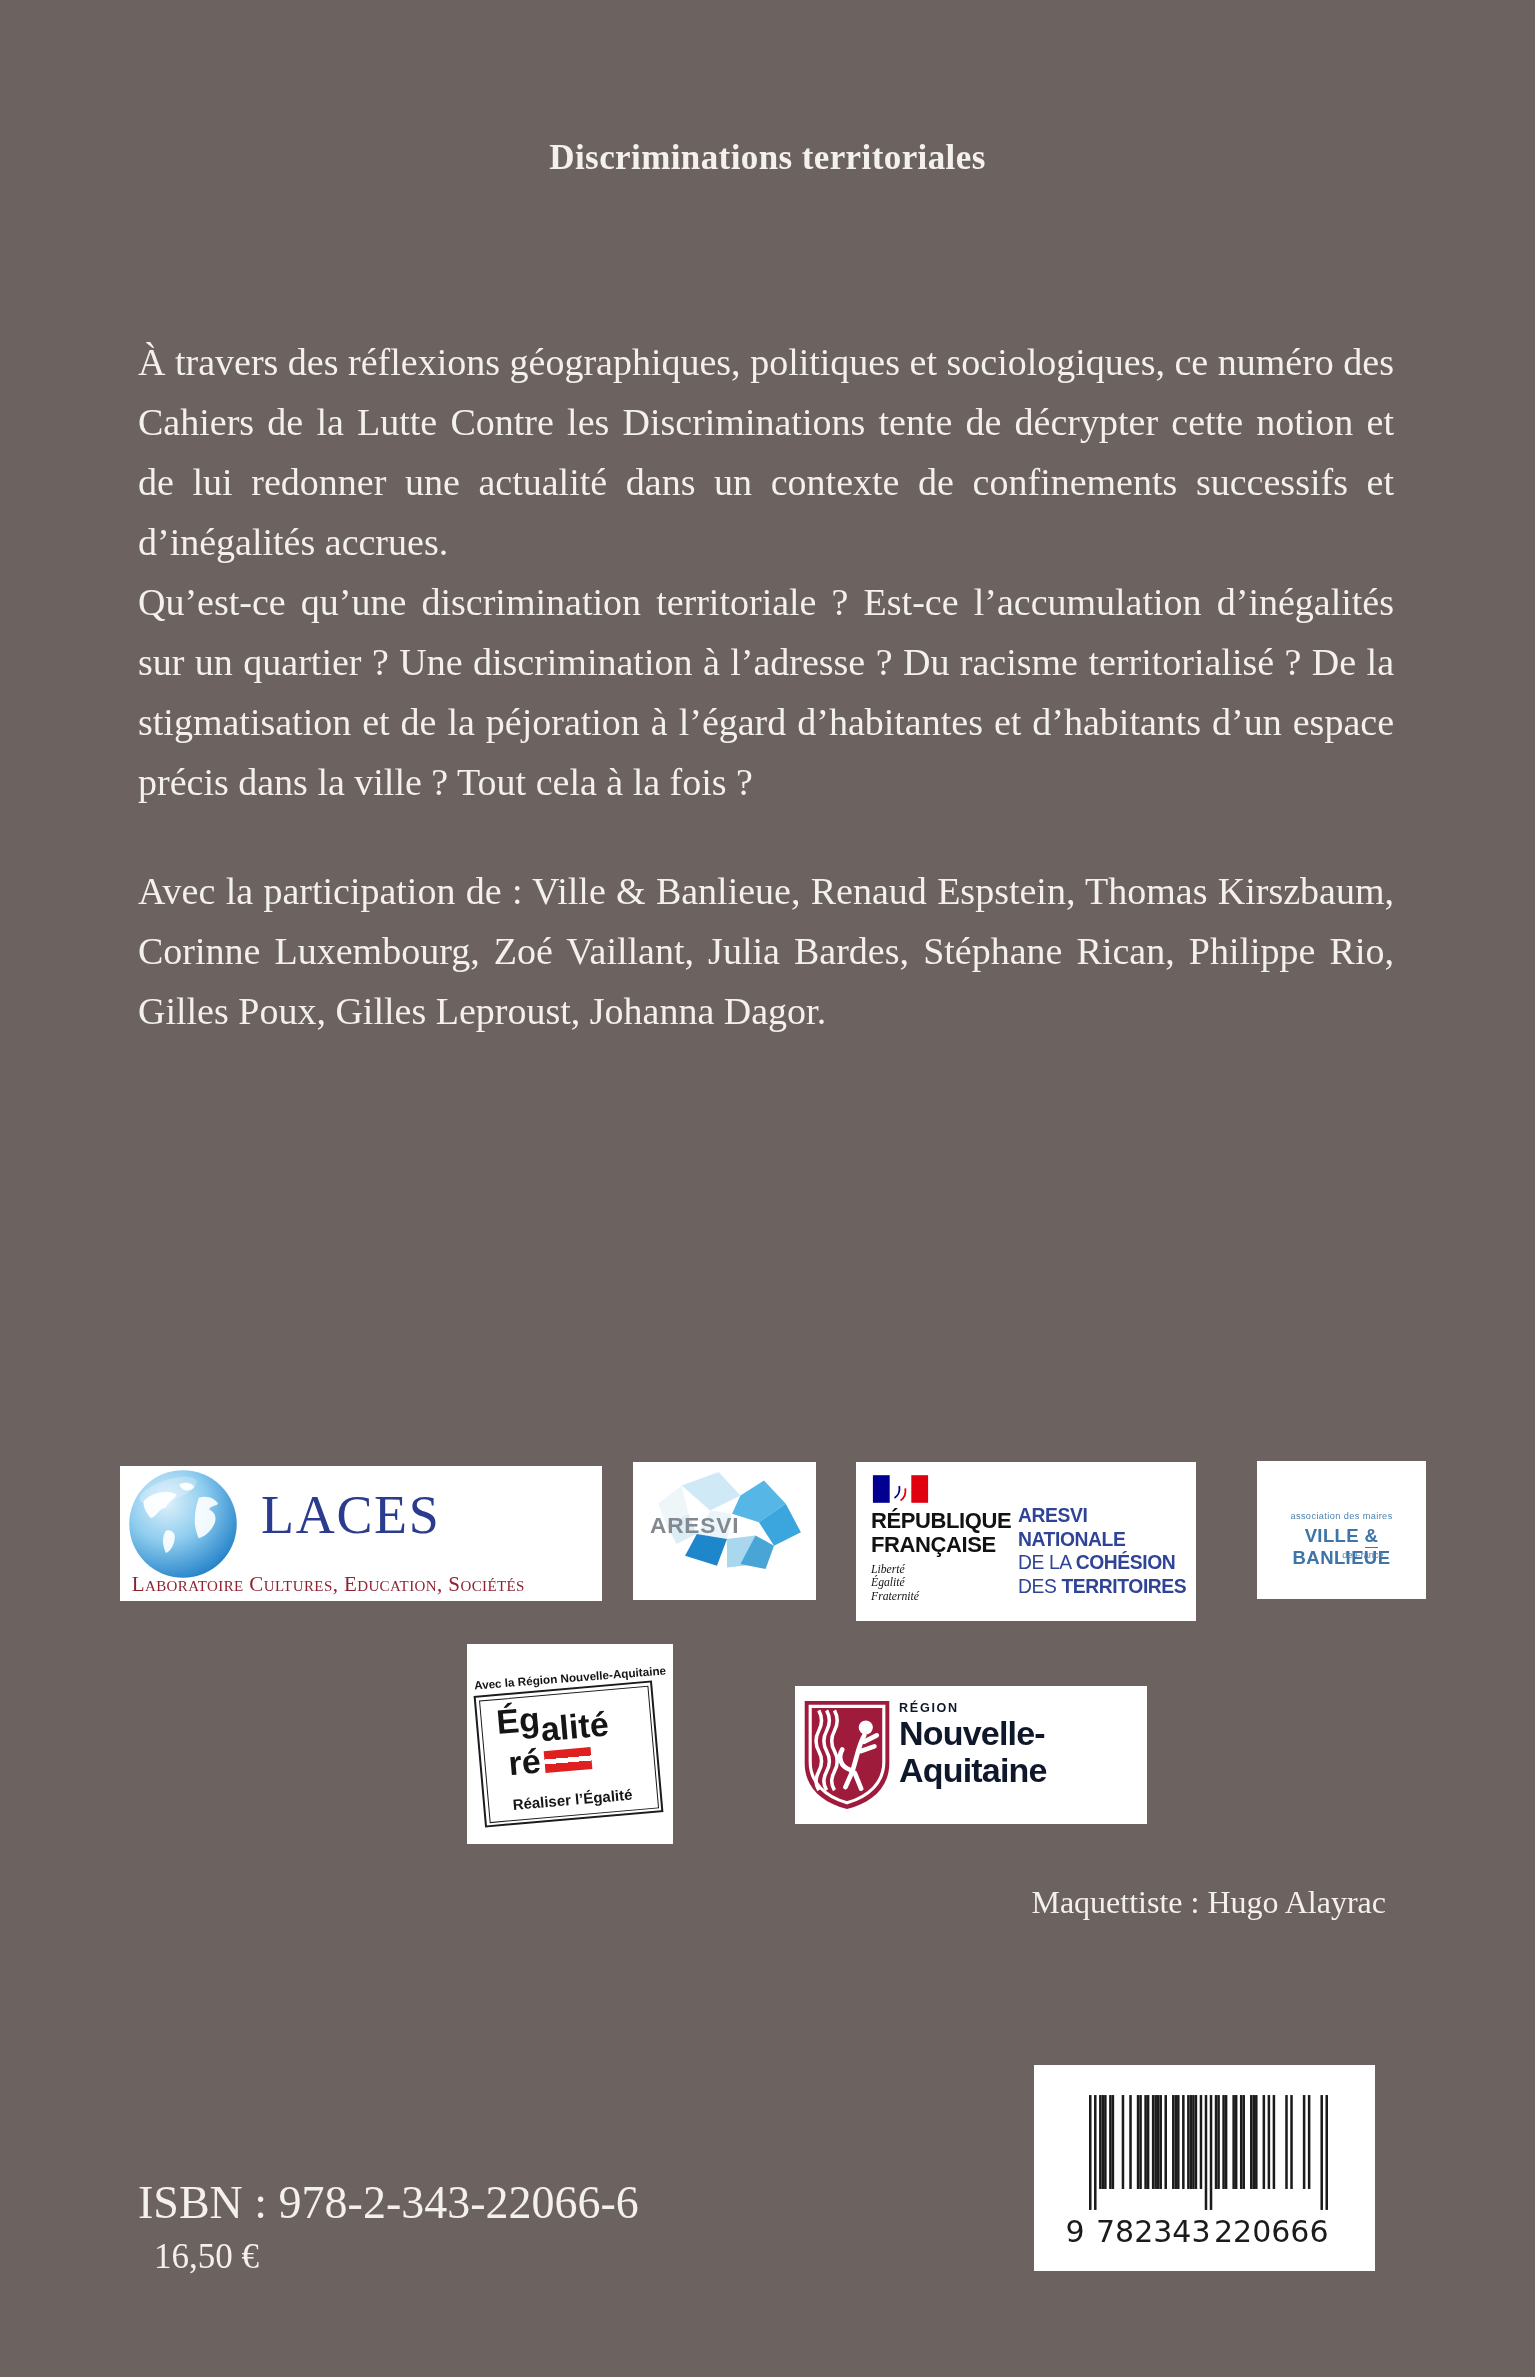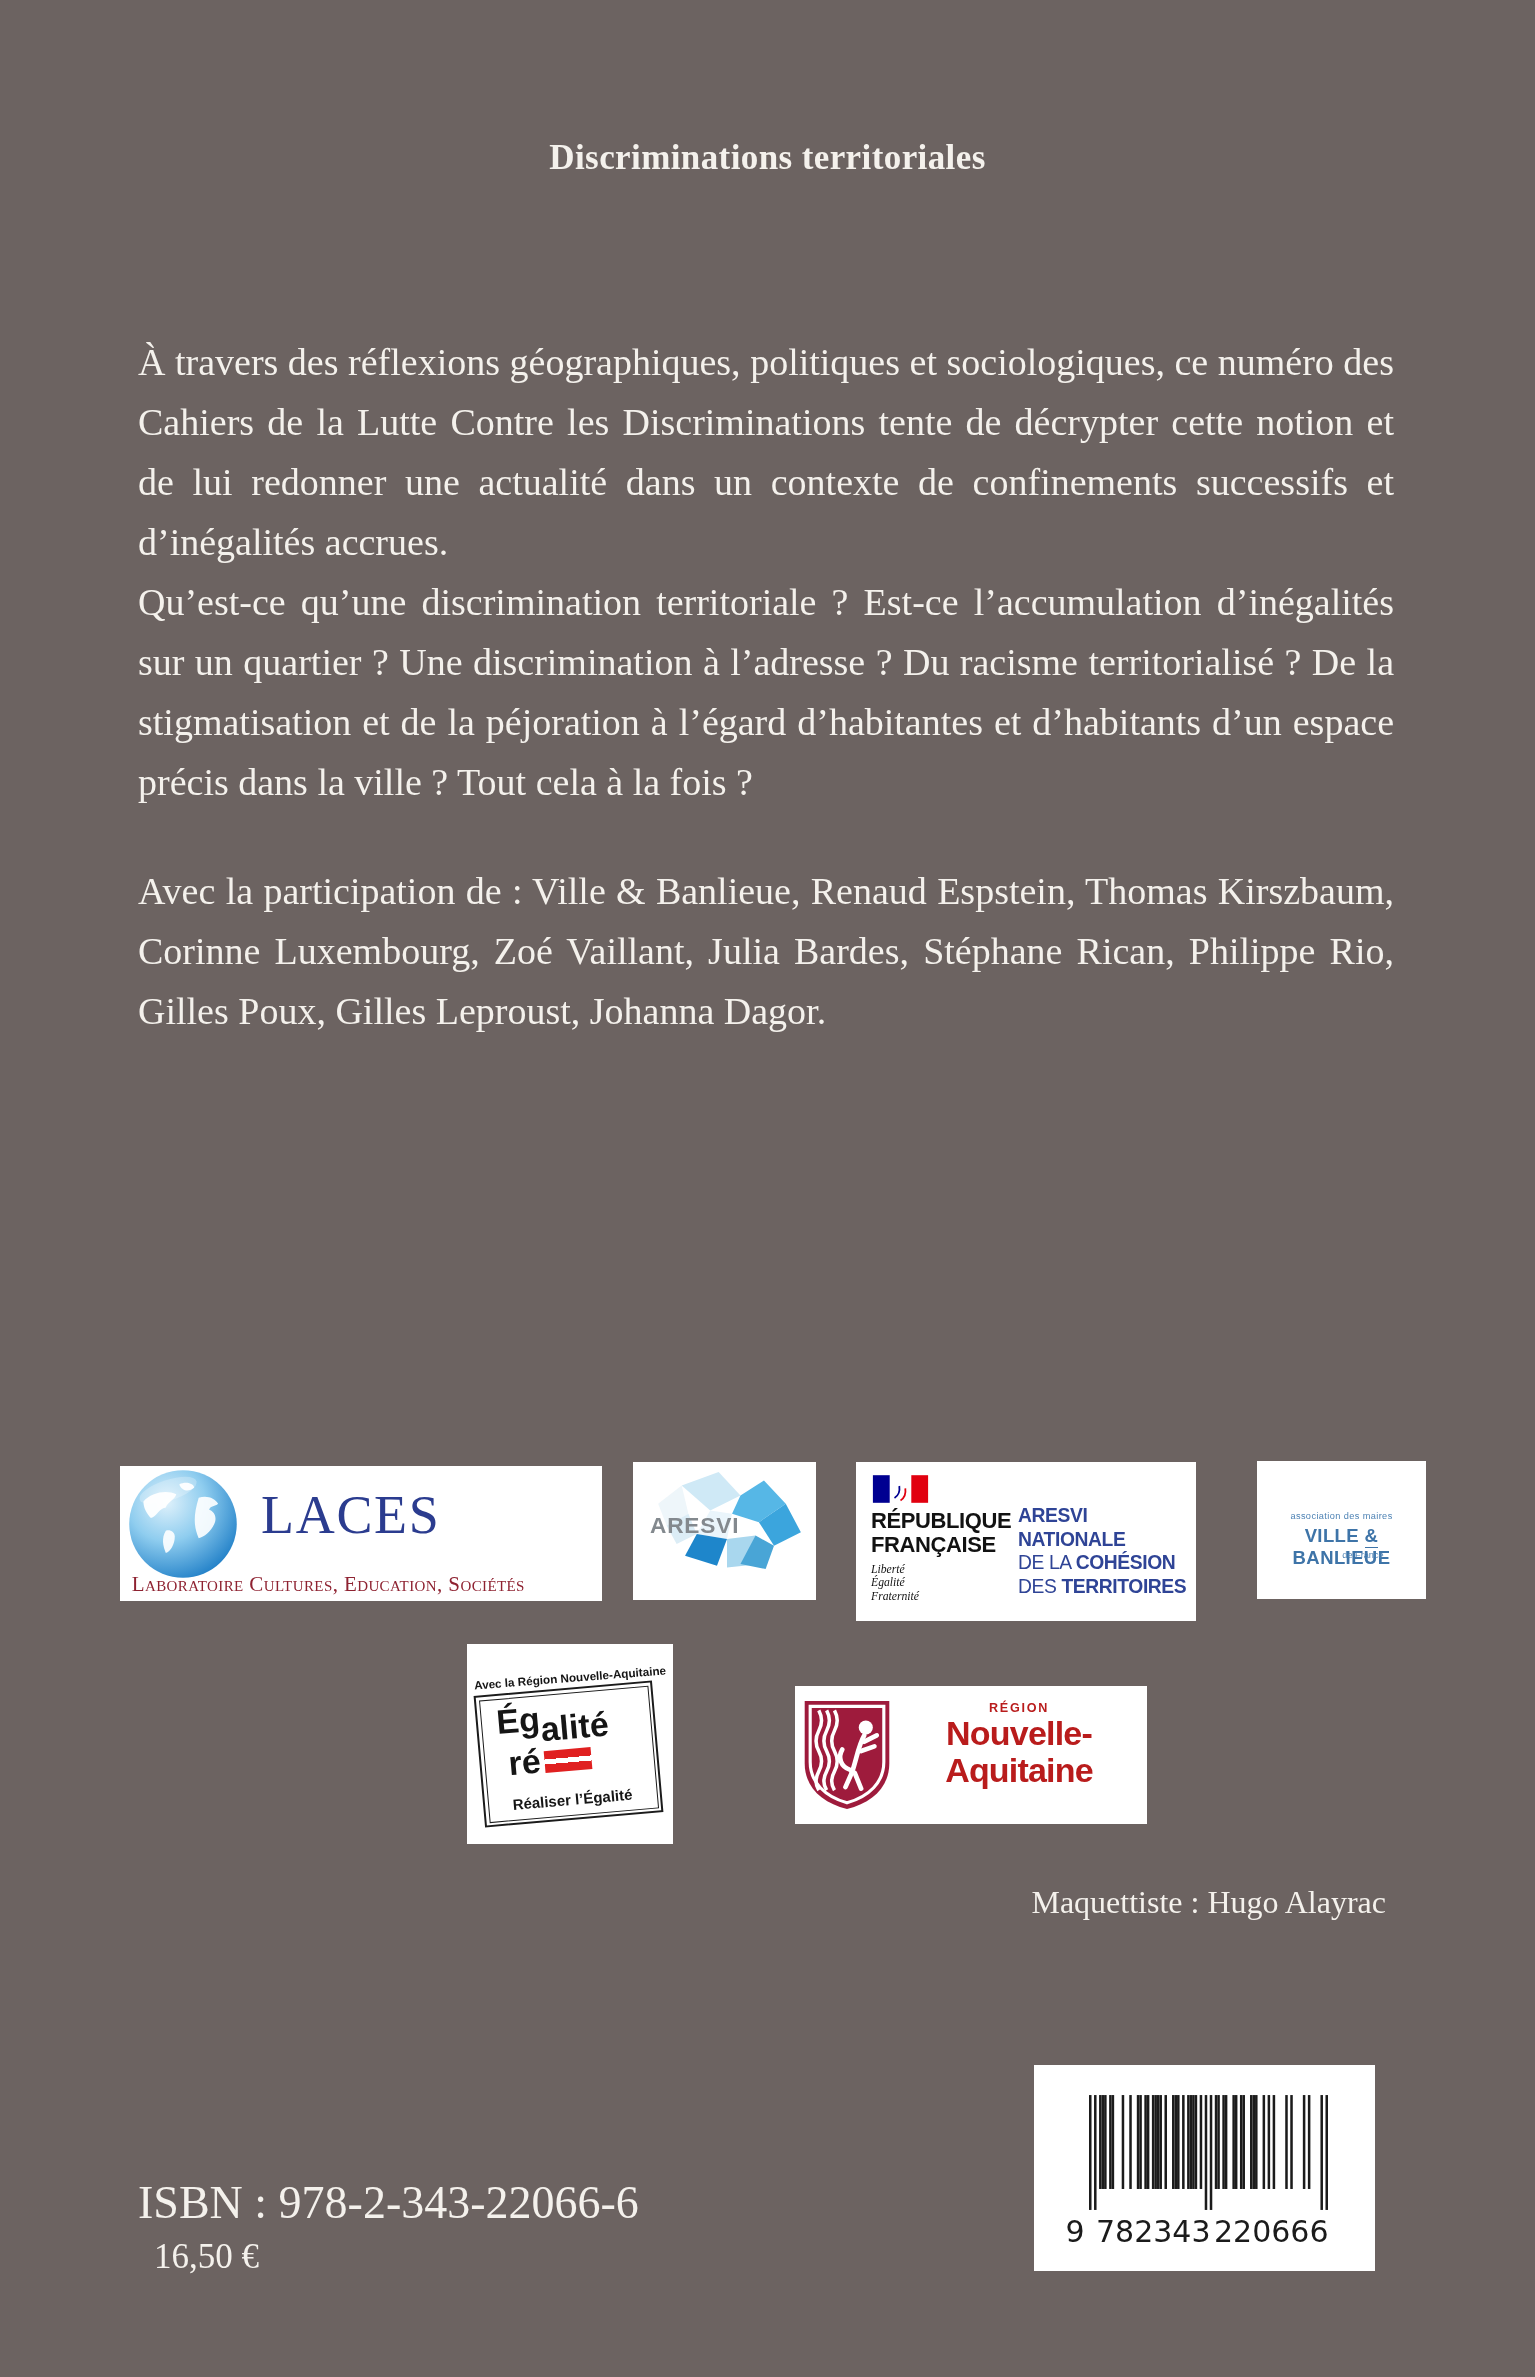--- a/index.html
+++ b/index.html
@@ -88,21 +88,21 @@
   .eg-alite{position:relative;top:11px;}
   .eg-l2{position:absolute;left:27px;top:49px;font-size:34px;font-weight:600;}
   .eg-eq{
     display:inline-block;width:47px;height:22px;margin-left:3.4px;vertical-align:-0.8px;
     background:linear-gradient(to bottom,#e02020 0 8.4px,transparent 8.4px 13.4px,#e02020 13.4px 22px);
   }
   .eg-caption{position:absolute;left:0;right:0;bottom:10px;text-align:center;font-size:15px;font-weight:700;}
   
   .logo-na{left:795px;top:1686px;width:352px;height:138px;font-family:"Liberation Sans","DejaVu Sans",sans-serif;}
   .na-shield{position:absolute;left:5px;top:5px;width:94px;height:128px;}
-  .na-text{position:absolute;left:104px;top:15px;width:240px;text-align:center;color:#b91c1c;}
+  .na-text{position:absolute;left:104px;top:15px;width:240px;color:#0f172a;}
   .na-region{font-size:12.6px;font-weight:700;letter-spacing:1.7px;}
   .na-line{font-size:34px;line-height:37px;font-weight:800;letter-spacing:-0.8px;}
   
   .maquettiste{
     position:absolute;right:149px;top:1884px;
     font-size:32px;text-align:right;
   }
   .isbn{position:absolute;left:138px;top:2176px;font-size:46px;}
   .price{
     position:absolute;left:138px;top:2237px;font-size:35px;

